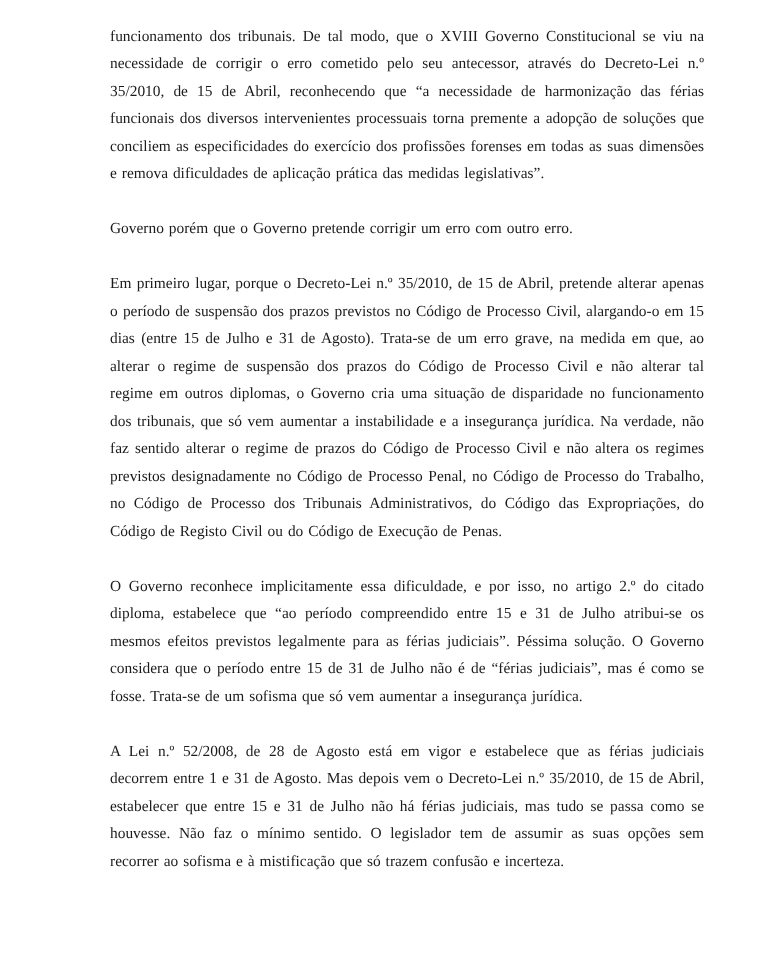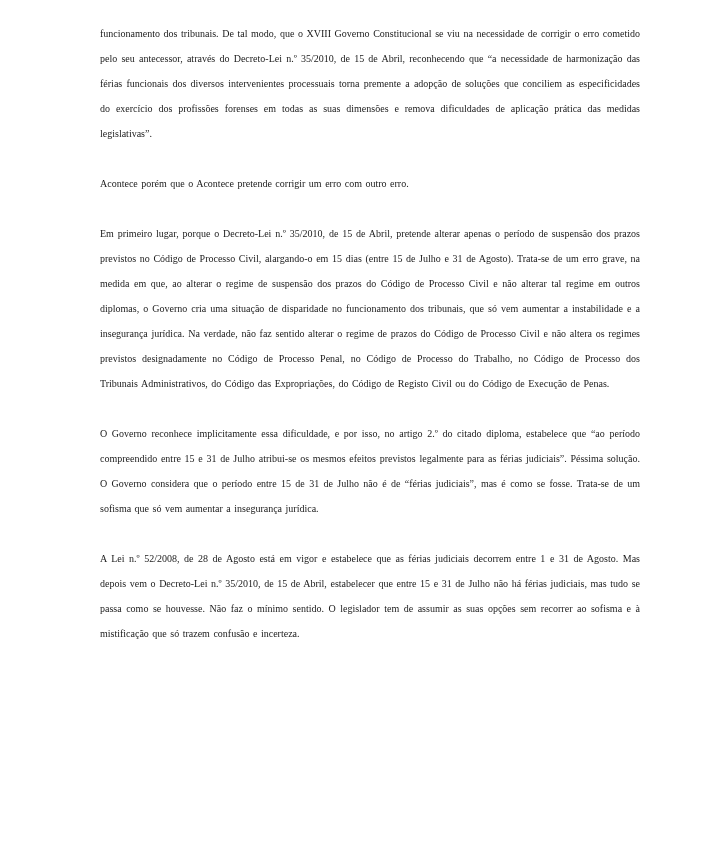--- a/index.html
+++ b/index.html
@@ -12,31 +12,31 @@
   }
   .page {
     box-sizing: border-box;
     width: 711px;
     height: 866px;
     padding: 21px 71px 0 100px;
     background: #ffffff;
   }
   .para {
     font-family: "Liberation Serif", "DejaVu Serif", serif;
-    font-size: 10px;
+    font-size: 14px;
     line-height: 25px;
     color: #1a1a1a;
     text-align: justify;
     text-justify: inter-word;
     margin: 0 0 25px 0;
     word-spacing: 1px;
   }
 </style>
 </head>
 <body>
 
 <div class="page">
   <p class="para">funcionamento dos tribunais. De tal modo, que o XVIII Governo Constitucional se viu na necessidade de corrigir o erro cometido pelo seu antecessor, através do Decreto-Lei n.º 35/2010, de 15 de Abril, reconhecendo que “a necessidade de harmonização das férias funcionais dos diversos intervenientes processuais torna premente a adopção de soluções que conciliem as especificidades do exercício dos profissões forenses em todas as suas dimensões e remova dificuldades de aplicação prática das medidas legislativas”.</p>
-  <p class="para">Acontece porém que o Acontece pretende corrigir um erro com outro erro.</p>
+  <p class="para">Governo porém que o Governo pretende corrigir um erro com outro erro.</p>
   <p class="para">Em primeiro lugar, porque o Decreto-Lei n.º 35/2010, de 15 de Abril, pretende alterar apenas o período de suspensão dos prazos previstos no Código de Processo Civil, alargando-o em 15 dias (entre 15 de Julho e 31 de Agosto). Trata-se de um erro grave, na medida em que, ao alterar o regime de suspensão dos prazos do Código de Processo Civil e não alterar tal regime em outros diplomas, o Governo cria uma situação de disparidade no funcionamento dos tribunais, que só vem aumentar a instabilidade e a insegurança jurídica. Na verdade, não faz sentido alterar o regime de prazos do Código de Processo Civil e não altera os regimes previstos designadamente no Código de Processo Penal, no Código de Processo do Trabalho, no Código de Processo dos Tribunais Administrativos, do Código das Expropriações, do Código de Registo Civil ou do Código de Execução de Penas.</p>
   <p class="para">O Governo reconhece implicitamente essa dificuldade, e por isso, no artigo 2.º do citado diploma, estabelece que “ao período compreendido entre 15 e 31 de Julho atribui-se os mesmos efeitos previstos legalmente para as férias judiciais”. Péssima solução. O Governo considera que o período entre 15 de 31 de Julho não é de “férias judiciais”, mas é como se fosse. Trata-se de um sofisma que só vem aumentar a insegurança jurídica.</p>
   <p class="para">A Lei n.º 52/2008, de 28 de Agosto está em vigor e estabelece que as férias judiciais decorrem entre 1 e 31 de Agosto. Mas depois vem o Decreto-Lei n.º 35/2010, de 15 de Abril, estabelecer que entre 15 e 31 de Julho não há férias judiciais, mas tudo se passa como se houvesse. Não faz o mínimo sentido. O legislador tem de assumir as suas opções sem recorrer ao sofisma e à mistificação que só trazem confusão e incerteza.</p>
 </div>
 
 </body></html>

